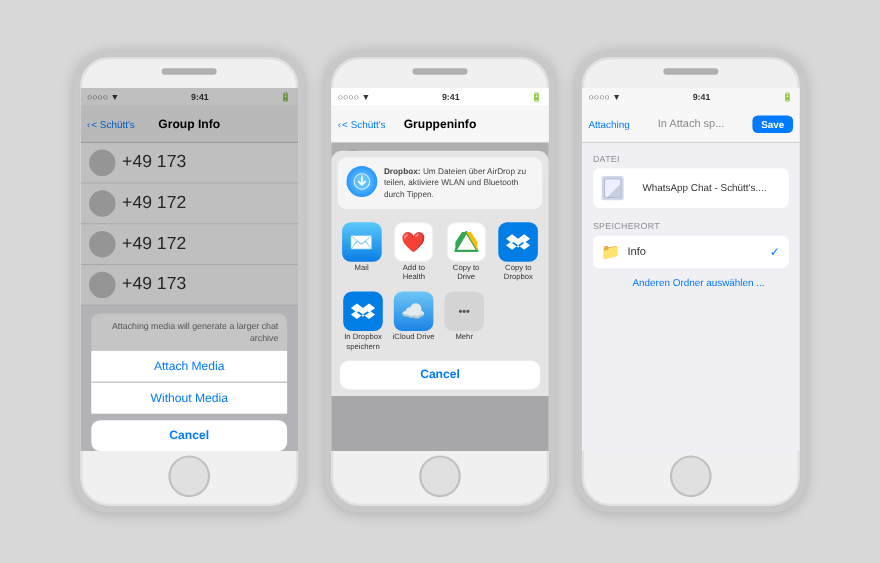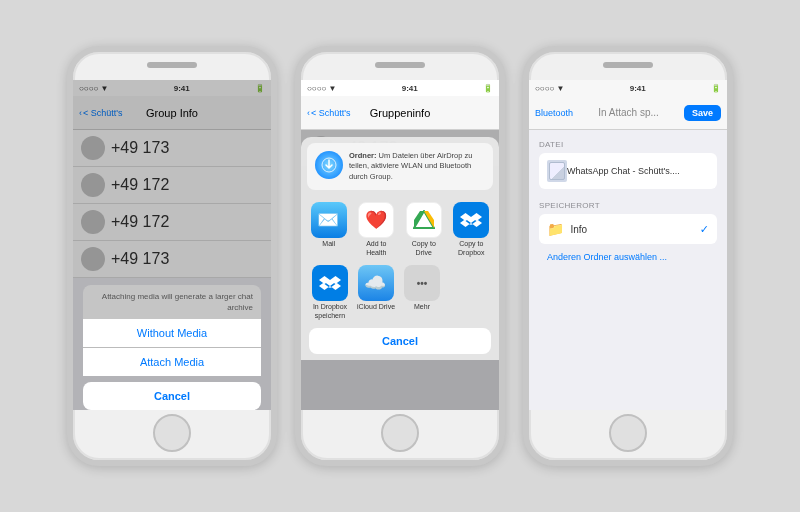--- a/index.html
+++ b/index.html
@@ -95,21 +95,21 @@
       position: absolute;
       left: 6px;
       color: #007aff;
       font-size: 9px;
       display: flex;
       align-items: center;
       gap: 1px;
     }
     .nav-title {
       font-size: 11px;
-      font-weight: 400;
+      font-weight: 700;
       color: #000;
     }
     
     .contact-list {
       flex: 1;
       background: #efeff4;
       overflow: hidden;
     }
     .contact-item {
       display: flex;
@@ -287,21 +287,21 @@
       text-transform: uppercase;
       margin-bottom: 4px;
       letter-spacing: 0.3px;
     }
     .file-item {
       background: #fff;
       border-radius: 6px;
       padding: 7px 8px;
       display: flex;
       align-items: center;
-      gap: 0;
+      gap: 17px;
       margin-bottom: 12px;
     }
     .file-icon {
       width: 20px;
       height: 22px;
       background: #d0d8e8;
       border-radius: 2px;
       flex-shrink: 0;
       display: flex;
       align-items: center;
@@ -327,20 +327,21 @@
     .folder-item:last-child { border-bottom: none; }
     .folder-left { display: flex; align-items: center; gap: 6px; }
     .folder-icon { font-size: 14px; }
     .folder-name { font-size: 10px; color: #333; }
     .checkmark { color: #007aff; font-size: 11px; }
     .choose-link {
       color: #007aff;
       font-size: 9px;
       padding: 8px 8px 0;
       display: block;
+      margin-left: 28px;
     }
     
     .dim-overlay {
       position: absolute;
       top: 28px;
       left: 0; right: 0;
       bottom: 50px;
       background: rgba(0,0,0,0.25);
       z-index: 4;
     }
@@ -385,22 +386,22 @@
           <div class="avatar-circle"></div>
           <span class="contact-name">+49 173</span>
         </div>
       </div>
 
       <div class="dim-overlay"></div>
 
       <div class="dialog-overlay">
         <div class="dialog-info-text">Attaching media will generate a larger chat archive</div>
         <div class="dialog-buttons">
+          <div class="dialog-btn blue" style="font-weight:400;">Attach Media</div>
           <div class="dialog-btn blue">Without Media</div>
-          <div class="dialog-btn blue" style="font-weight:400;">Attach Media</div>
         </div>
         <div class="dialog-cancel">Cancel</div>
       </div>
     </div>
   </div>
 
   <div class="phone">
     <div class="phone-inner">
       <div class="status-bar">
         <span class="status-left">
@@ -431,22 +432,22 @@
 
           <div class="airdrop-section">
             <div class="airdrop-row">
               <div class="airdrop-icon">
                 <svg width="16" height="16" viewBox="0 0 16 16">
                   <circle cx="8" cy="8" r="7" fill="none" stroke="rgba(255,255,255,0.8)" stroke-width="1"></circle>
                   <path d="M8 3 L8 11 M5 8 L8 11 L11 8" stroke="white" stroke-width="1.5" fill="none" stroke-linecap="round"></path>
                 </svg>
               </div>
               <div class="airdrop-text">
-                <strong>Ordner:</strong>
-                <span>Um Dateien über AirDrop zu teilen, aktiviere WLAN und Bluetooth durch Group.</span>
+                <strong>Dropbox:</strong>
+                <span>Um Dateien über AirDrop zu teilen, aktiviere WLAN und Bluetooth durch Tippen.</span>
               </div>
             </div>
           </div>
 
           <div class="app-row">
             <div class="app-item">
               <div class="app-icon mail">✉️</div>
               <span class="app-label">Mail</span>
             </div>
             <div class="app-item">
@@ -503,21 +504,21 @@
       <div class="status-bar" style="background:#f7f7f7;">
         <span class="status-left">
           <span>○○○○ ▼</span>
         </span>
         <span style="font-size:8px;font-weight:600;">9:41</span>
         <span class="status-right">
           <span>🔋</span>
         </span>
       </div>
       <div class="phone3-nav">
-        <span class="nav3-cancel">Bluetooth</span>
+        <span class="nav3-cancel">Attaching</span>
         <span class="nav3-title">In Attach sp...</span>
         <span class="nav3-save">Save</span>
       </div>
       <div class="save-content">
         <div class="section-label">DATEI</div>
         <div class="file-item">
           <div class="file-icon">
             <div class="file-icon-inner"></div>
           </div>
           <span class="file-name">WhatsApp Chat - Schütt's....</span>

